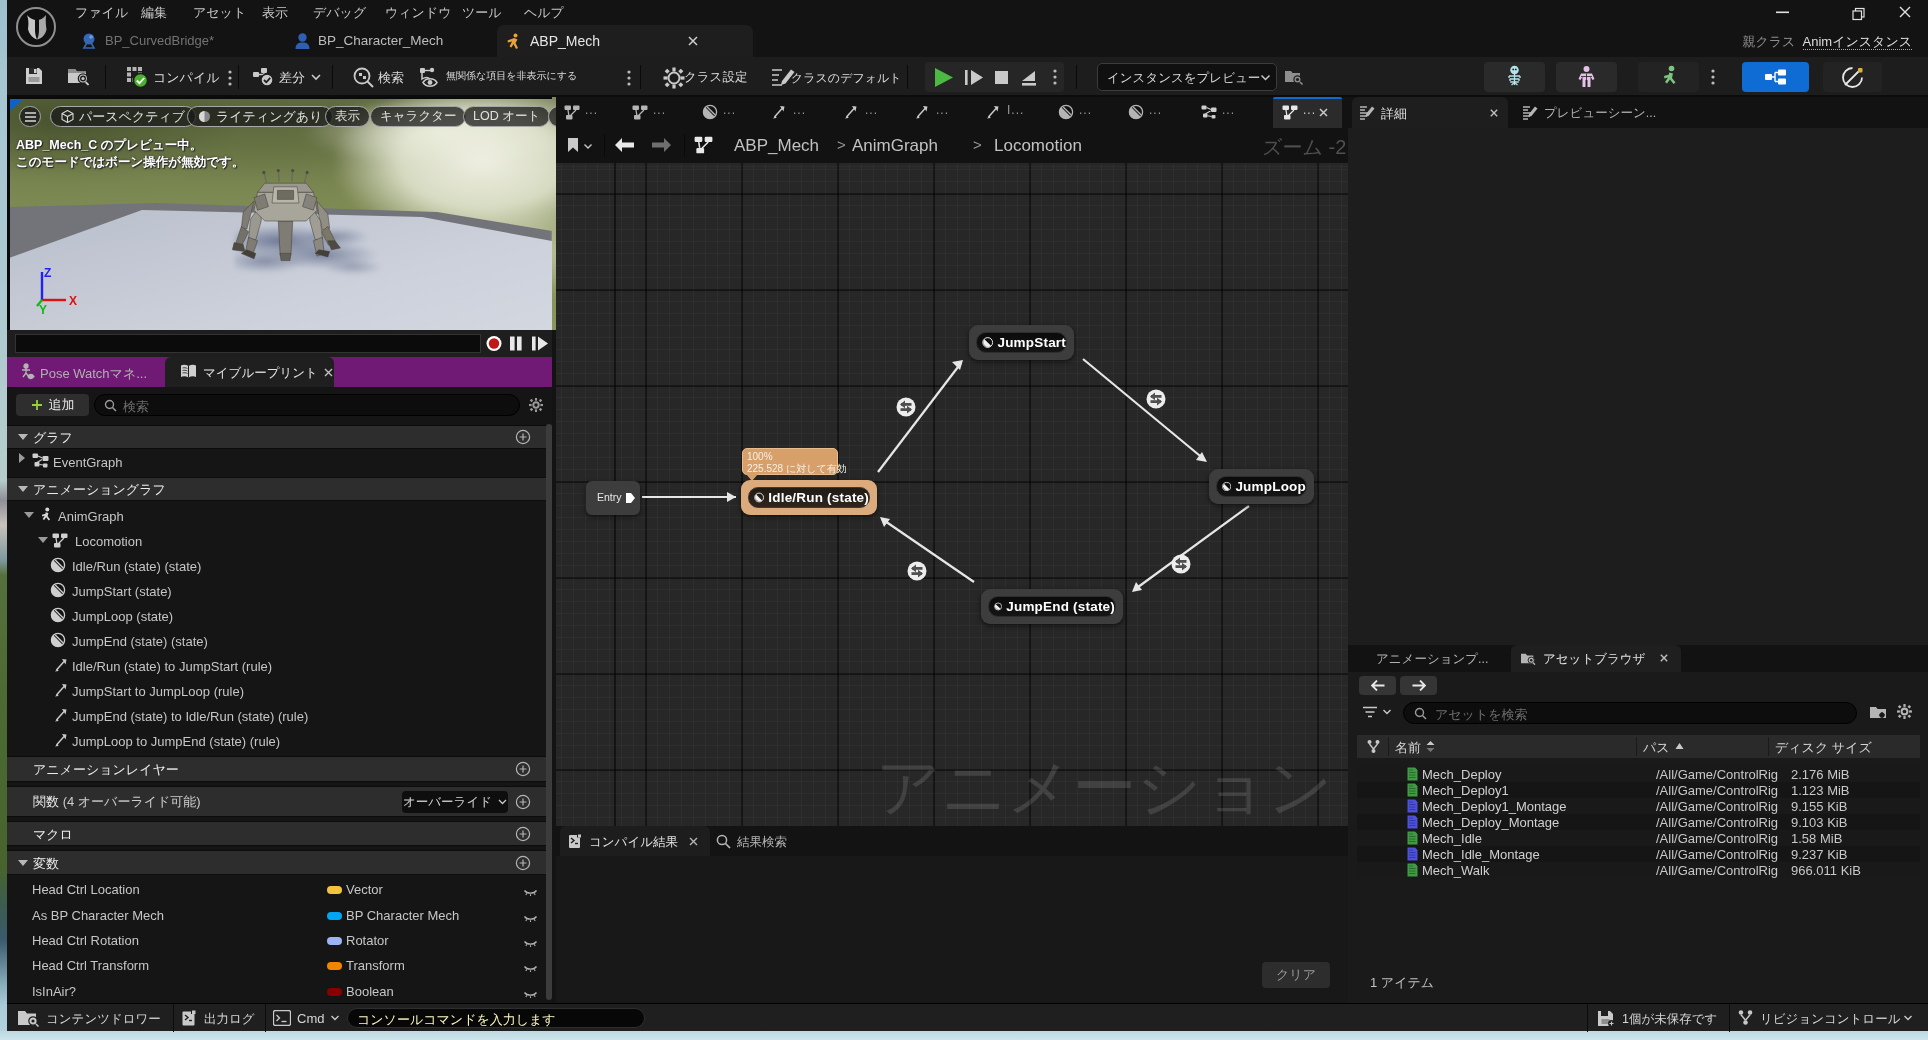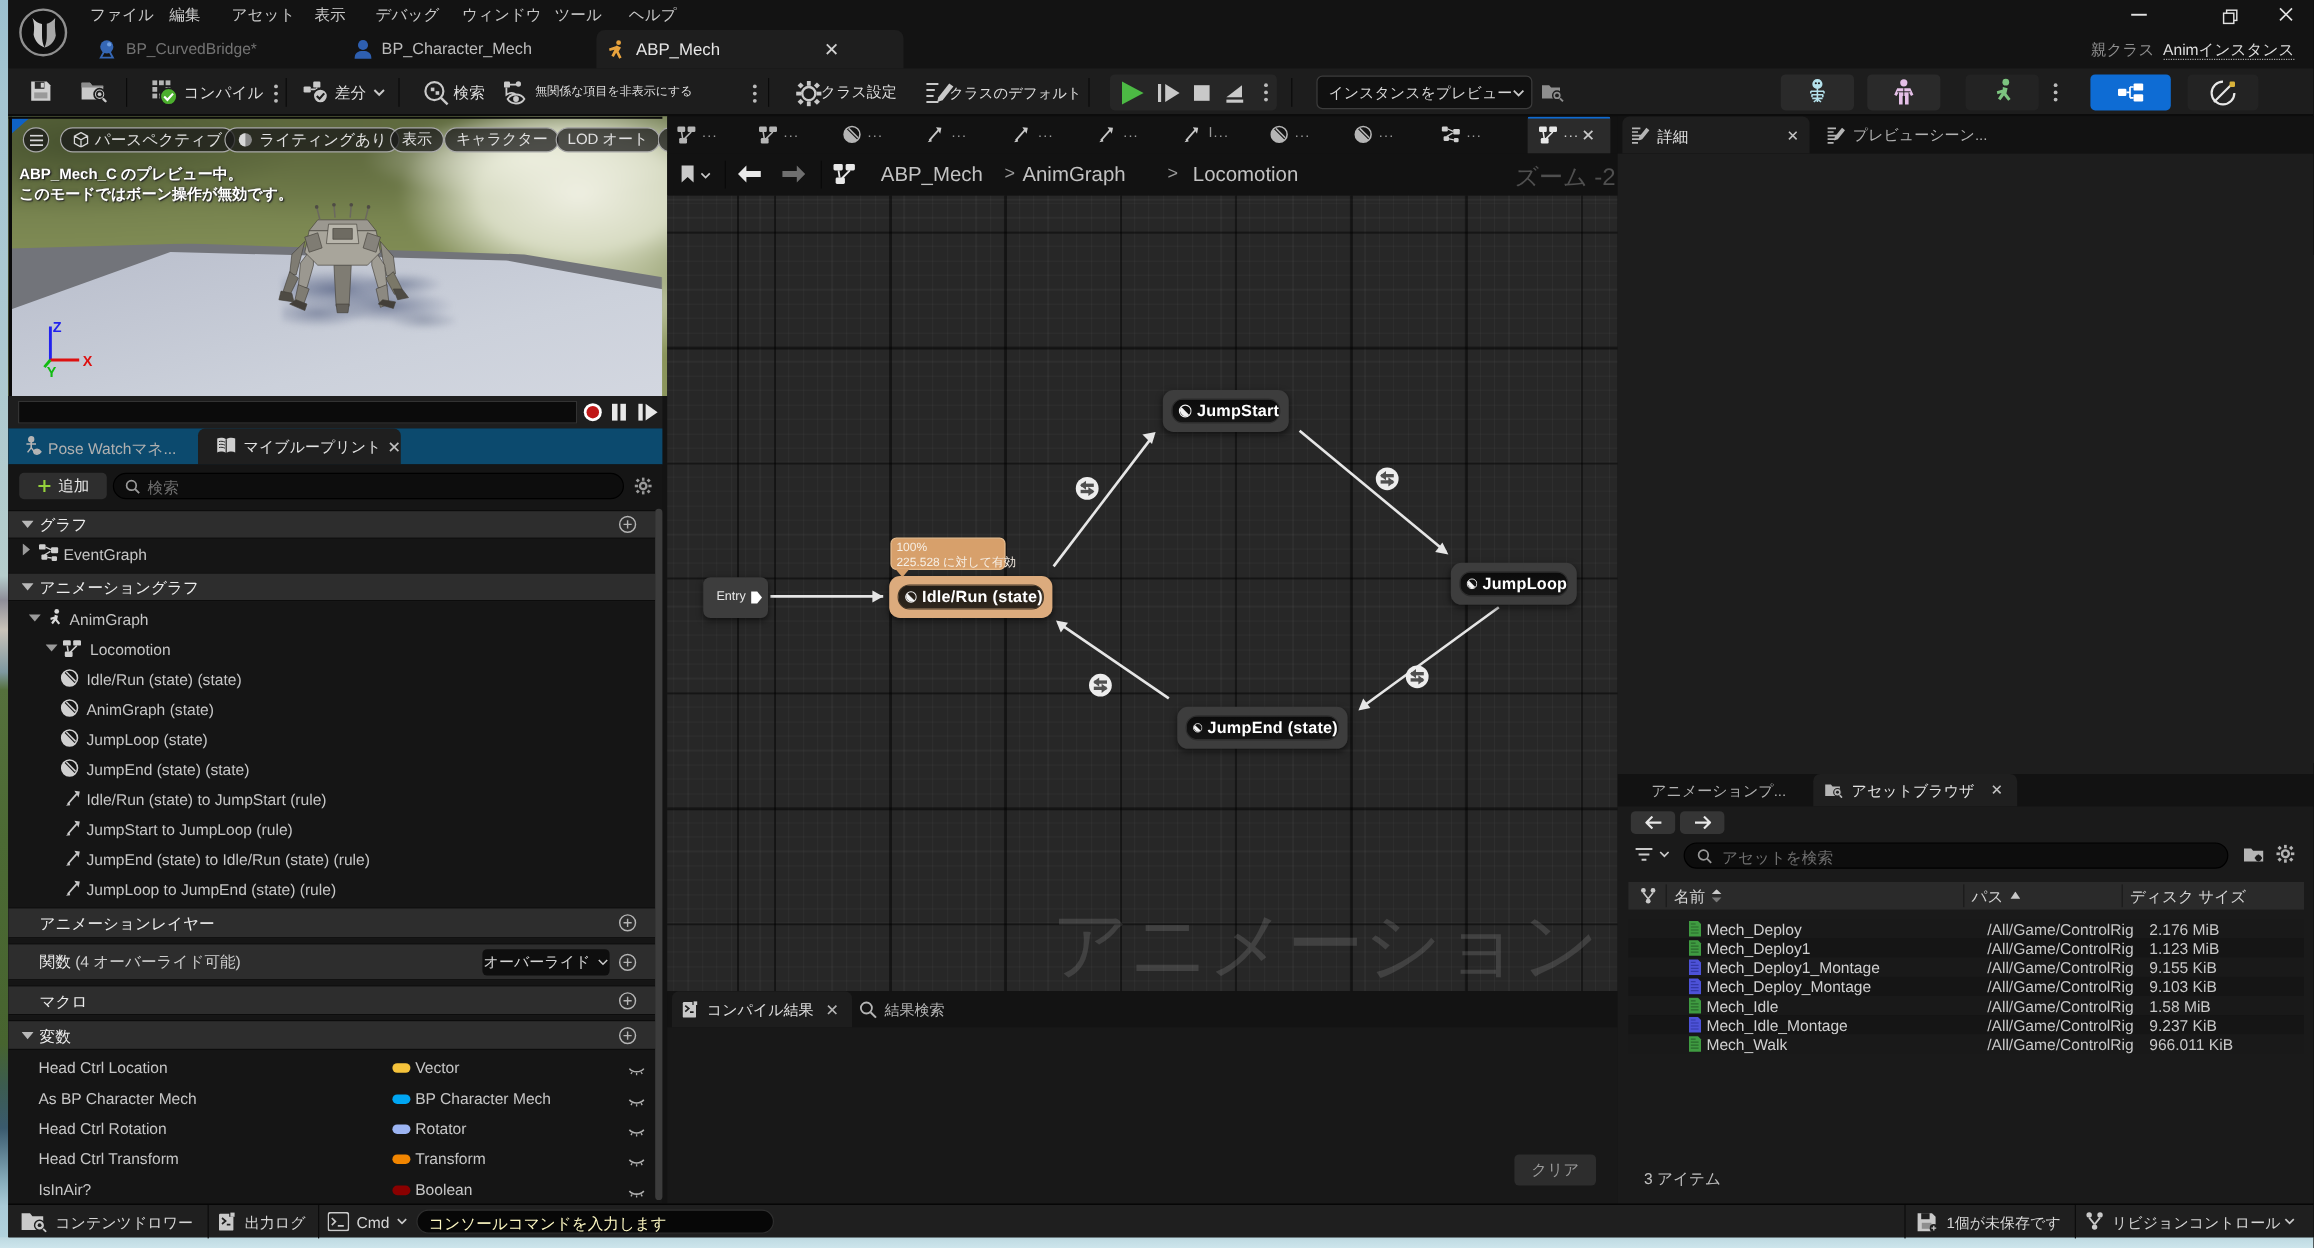--- a/index.html
+++ b/index.html
@@ -13,21 +13,21 @@
 #titlebar{left:0;top:0;width:1921px;height:57px;background:#131313}
 #menus{left:0;top:0;height:25px;font-size:13px;color:#c8c8c8}
 #menus span{display:block;white-space:nowrap}
 #logo{left:8px;top:6px}
 #wbtns{right:0;top:0;width:260px;height:25px}
 #parentclass{right:16px;top:32px;font-size:14px}
 #assettabs{left:0;top:25px;width:1921px;height:32px}
 #toolbar{left:0;top:57px;width:1921px;height:40px;background:#1d1d1d;border-bottom:2px solid #0c0c0c}
 #viewport{left:0;top:97px;width:549px;height:233px;background:#7f8c58;overflow:hidden}
 #timeline{left:0;top:330px;width:545px;height:27px;background:#1e1e1e}
-#lefttabs{left:0;top:357px;width:545px;height:30px;background:#0c4a6e}
+#lefttabs{left:0;top:357px;width:545px;height:30px;background:#701a75}
 #myblueprint{left:0;top:387px;width:545px;height:616px;background:#151515}
 #graphtabs{left:549px;top:97px;width:799px;height:31px;background:#121212}
 #breadcrumb{left:549px;top:128px;width:799px;height:35px;background:#121212}
 #canvas{left:549px;top:163px;width:799px;height:663px;overflow:hidden;background-color:#272727;background-image:
  repeating-linear-gradient(to right,rgba(0,0,0,0.5) 0 2px,transparent 2px 96px),
  repeating-linear-gradient(to bottom,rgba(0,0,0,0.5) 0 2px,transparent 2px 96px),
  repeating-linear-gradient(to right,rgba(255,255,255,0.032) 0 1px,transparent 1px 12px),
  repeating-linear-gradient(to bottom,rgba(255,255,255,0.032) 0 1px,transparent 1px 12px);
  background-position:89px 0,0 30px,5px 0,0 6px}
 #compile{left:549px;top:826px;width:799px;height:177px;background:#161616}
@@ -513,21 +513,21 @@
       </svg>
       <span class="abs rtx" style="left:68px;top:147px">Locomotion</span>
 
       <svg class="abs" style="left:43px;top:170px" width="16" height="16" viewBox="0 0 16 16">
           <use href="#stateic"></use>
         </svg>
       <span class="abs rtx" style="left:65px;top:172px">Idle/Run (state) (state)</span>
       <svg class="abs" style="left:43px;top:195px" width="16" height="16" viewBox="0 0 16 16">
           <use href="#stateic"></use>
         </svg>
-      <span class="abs rtx" style="left:65px;top:197px">AnimGraph (state)</span>
+      <span class="abs rtx" style="left:65px;top:197px">JumpStart (state)</span>
       <svg class="abs" style="left:43px;top:220px" width="16" height="16" viewBox="0 0 16 16">
           <use href="#stateic"></use>
         </svg>
       <span class="abs rtx" style="left:65px;top:222px">JumpLoop (state)</span>
       <svg class="abs" style="left:43px;top:245px" width="16" height="16" viewBox="0 0 16 16">
           <use href="#stateic"></use>
         </svg>
       <span class="abs rtx" style="left:65px;top:247px">JumpEnd (state) (state)</span>
 
       <svg class="abs" style="left:47px;top:271px" width="13" height="14" viewBox="0 0 13 14">
@@ -952,21 +952,21 @@
         </div>
       <div class="arow" style="top:217px;background:#191919">
           <svg class="abs" style="left:50px;top:1px" width="11" height="14" viewBox="0 0 11 14">
             <use href="#docg"></use>
           </svg>
           <span class="nm">Mech_Walk</span>
           <span class="pth">/All/Game/ControlRig</span>
           <span class="sz">966.011 KiB</span>
         </div>
     </div>
-    <span class="abs" style="left:22px;top:329px;font-size:13px;color:#c0c0c0">3 アイテム</span>
+    <span class="abs" style="left:22px;top:329px;font-size:13px;color:#c0c0c0">1 アイテム</span>
   </div>
 
   <div class="abs" id="statusbar">
     <svg class="abs" style="left:10px;top:5px" width="22" height="18" viewBox="0 0 22 18">
       <path d="M1 2 L8 2 L10 4.5 L19 4.5 L19 16 L1 16 Z" fill="#c9c9c9"></path>
       <circle cx="16" cy="12" r="4.2" fill="#c9c9c9" stroke="#1f1f1f" stroke-width="1.2"></circle>
       <circle cx="16" cy="12" r="1.6" fill="#1f1f1f"></circle>
       <path d="M19 15 L21.5 17.5" stroke="#c9c9c9" stroke-width="1.5"></path>
     </svg>
     <span class="abs" style="left:39px;top:7px;font-size:12.5px;color:#d5d5d5">コンテンツドロワー</span>

